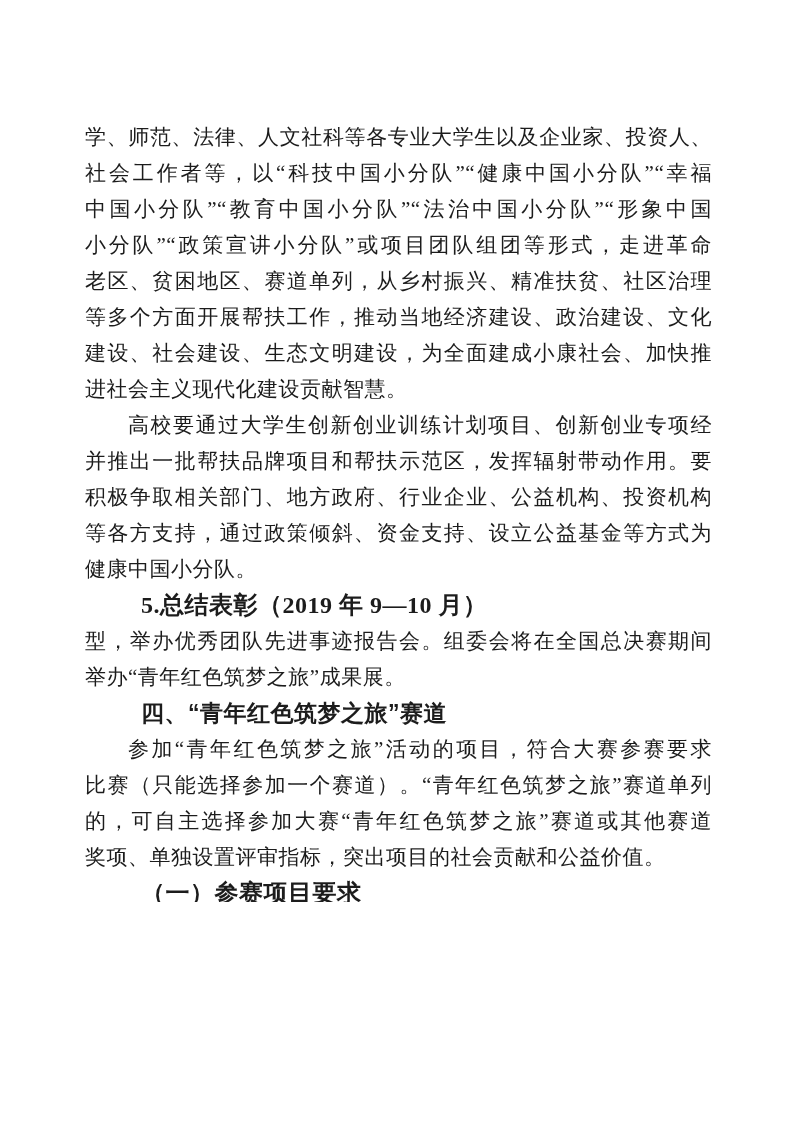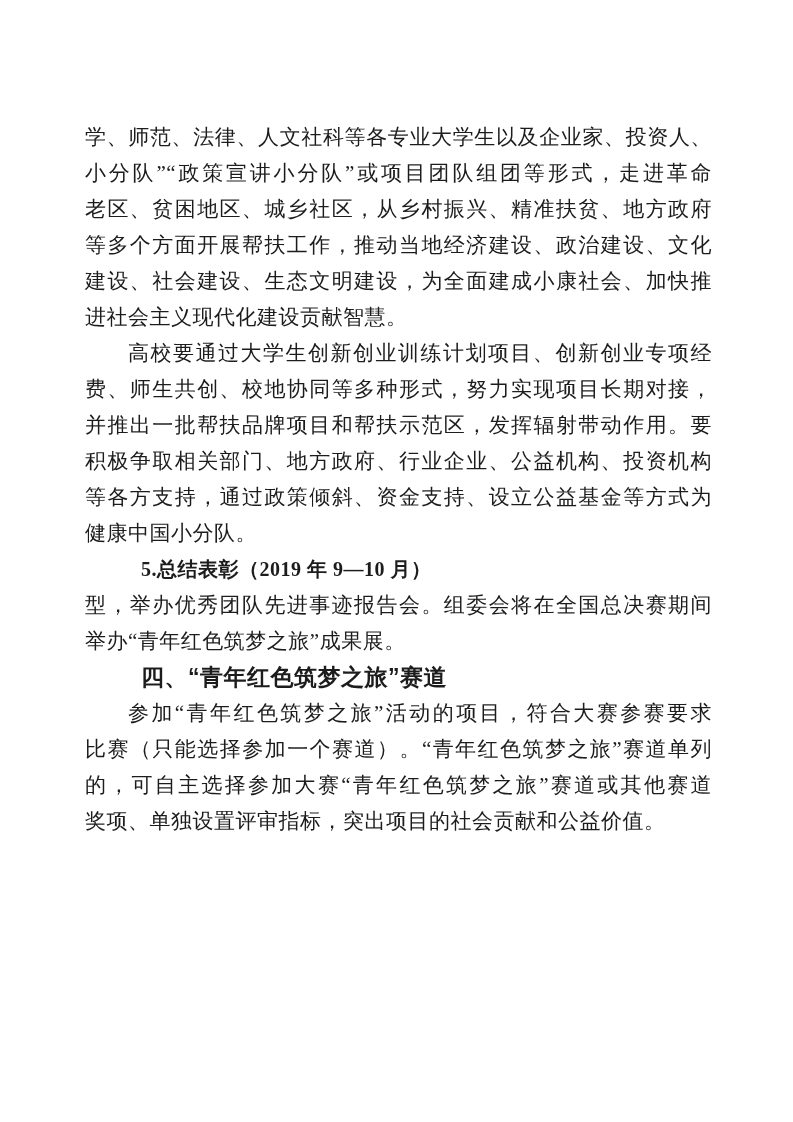--- a/index.html
+++ b/index.html
@@ -32,21 +32,21 @@
     margin: 0;
   }
   .line.last {
     text-align: center;
     text-align-last: left;
   }
   .indent {
     text-indent: 43px;
   }
   .heading {
-    font-size: 20px;
+    font-size: 24px;
     line-height: 36px;
     font-weight: bold;
     text-indent: 56px;
     margin: 0;
     letter-spacing: 0.5px;
   }
   .heading-sans {
     font-family: "Liberation Sans", sans-serif;
     font-size: 23px;
   }
@@ -63,42 +63,44 @@
     color: #a21caf;
   }
 </style>
 </head>
 <body>
 
 <div class="page">
   <div class="content">
 
     <p class="line">学、师范、法律、人文社科等各专业大学生以及企业家、投资人、</p>
+    <p class="line">社会工作者等，以“科技中国小分队”“健康中国小分队”“幸福</p>
+    <p class="line">中国小分队”“教育中国小分队”“法治中国小分队”“形象中国</p>
     <p class="line">小分队”“政策宣讲小分队”或项目团队组团等形式，走进革命</p>
-    <p class="line">老区、贫困地区、城乡社区，从乡村振兴、精准扶贫、地方政府</p>
+    <p class="line">老区、贫困地区、赛道单列，从乡村振兴、精准扶贫、社区治理</p>
     <p class="line">等多个方面开展帮扶工作，推动当地经济建设、政治建设、文化</p>
     <p class="line">建设、社会建设、生态文明建设，为全面建成小康社会、加快推</p>
     <p class="line last">进社会主义现代化建设贡献智慧。</p>
 
     <p class="line indent">高校要通过大学生创新创业训练计划项目、创新创业专项经</p>
-    <p class="line">费、师生共创、校地协同等多种形式，努力实现项目长期对接，</p>
     <p class="line">并推出一批帮扶品牌项目和帮扶示范区，发挥辐射带动作用。要</p>
     <p class="line">积极争取相关部门、地方政府、行业企业、公益机构、投资机构</p>
     <p class="line">等各方支持，通过政策倾斜、资金支持、设立公益基金等方式为</p>
     <p class="line last">健康中国小分队。</p>
 
     <p class="heading">5.总结表彰（2019 年 9—10 月）</p>
 
     <p class="line">型，举办优秀团队先进事迹报告会。组委会将在全国总决赛期间</p>
     <p class="line last">举办“青年红色筑梦之旅”成果展。</p>
 
     <p class="heading heading-sans">四、“青年红色筑梦之旅”赛道</p>
 
     <p class="line indent">参加“青年红色筑梦之旅”活动的项目，符合大赛参赛要求</p>
     <p class="line">比赛（只能选择参加一个赛道）。“青年红色筑梦之旅”赛道单列</p>
     <p class="line">的，可自主选择参加大赛“青年红色筑梦之旅”赛道或其他赛道</p>
     <p class="line last">奖项、单独设置评审指标，突出项目的社会贡献和公益价值。</p>
 
+    <p class="heading">（一）参赛项目要求</p>
 
   </div>
 
   <div class="footer">— 19 —</div>
 </div>
 
 </body></html>

